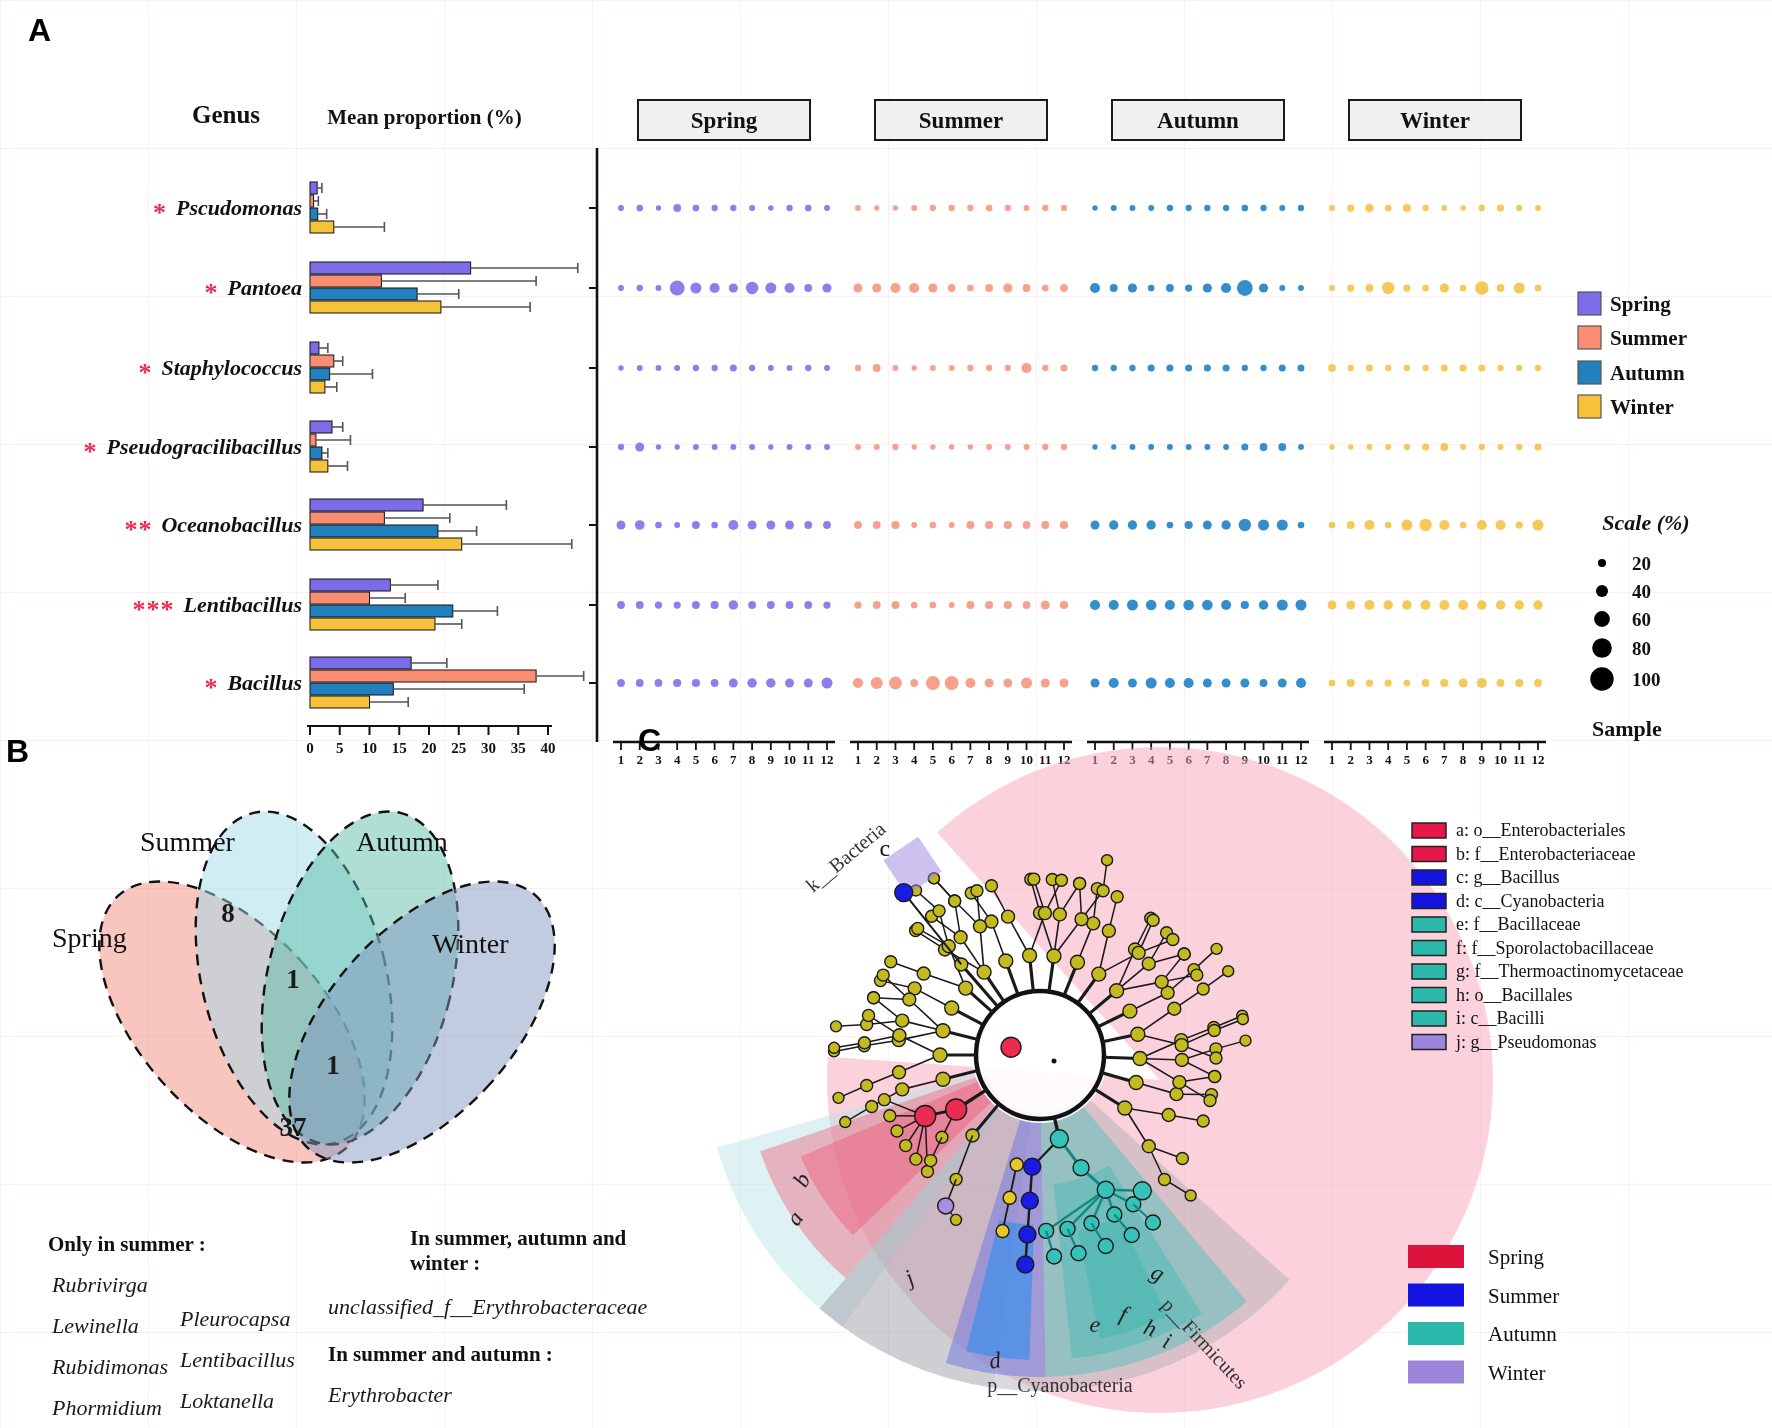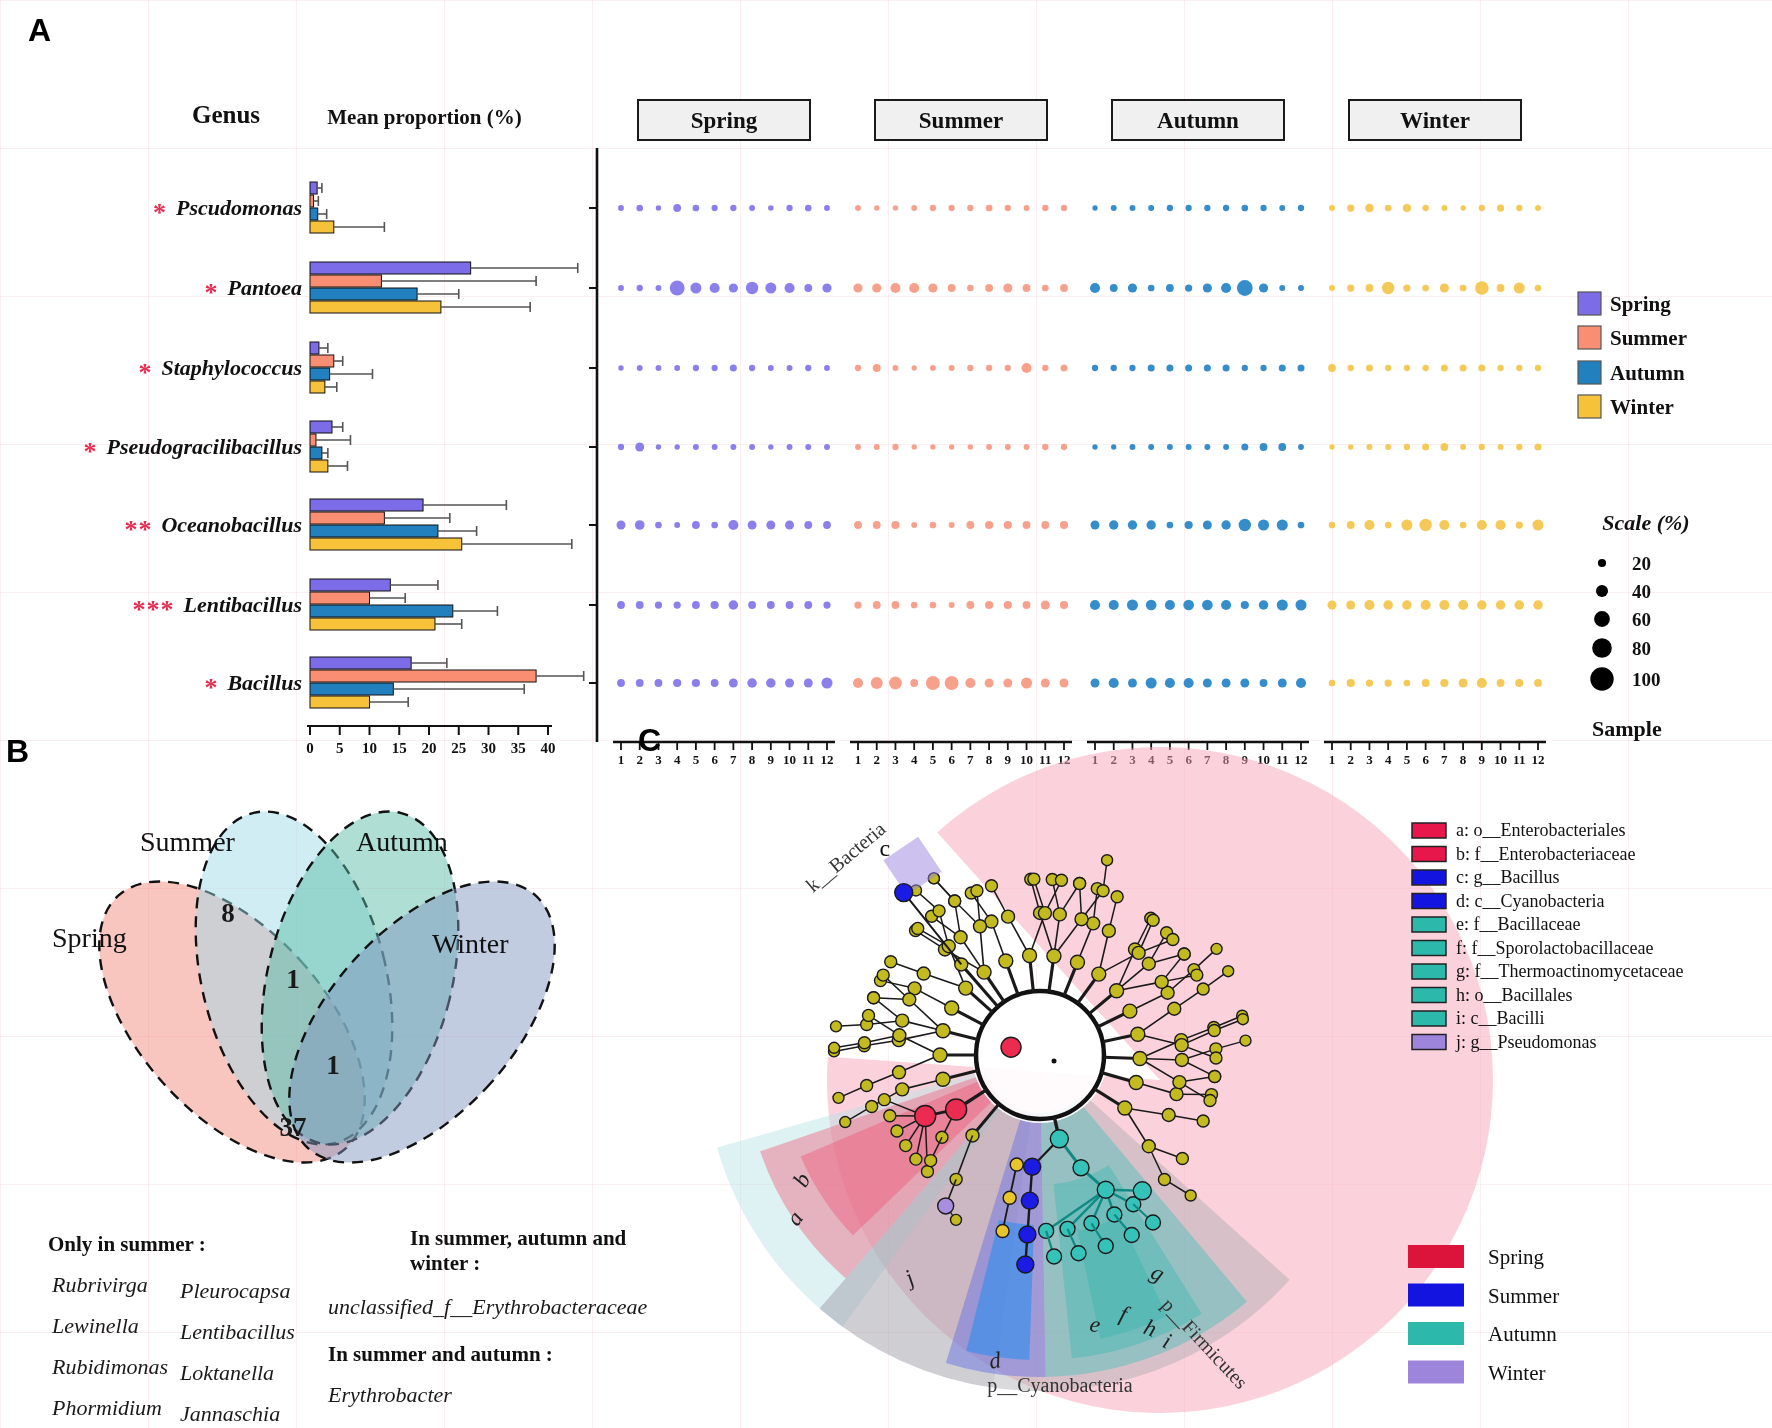--- a/index.html
+++ b/index.html
@@ -1019,21 +1019,21 @@
   <div class="ov venn-num" style="left:266px;top:1112px;width:54px;">37</div>
 
   <div class="ov note-title" style="left:48px;top:1232px;">Only in summer :</div>
   <div class="ov" id="note-col1" style="left:52px;top:1272px;">
       <div class="note-item" style="margin-bottom: 15px;">Rubrivirga</div>
       <div class="note-item" style="margin-bottom: 15px;">Lewinella</div>
       <div class="note-item" style="margin-bottom: 15px;">Rubidimonas</div>
       <div class="note-item" style="margin-bottom: 15px;">Phormidium</div>
     </div>
   <div class="ov" id="note-col2" style="left:180px;top:1278px;">
-      <div class="note-item" style="margin-bottom: 15px;">Pleurocapsa</div>
+      <div class="note-item" style="margin-bottom: 15px; margin-top: 28px;">Pleurocapsa</div>
       <div class="note-item" style="margin-bottom: 15px;">Lentibacillus</div>
       <div class="note-item" style="margin-bottom: 15px;">Loktanella</div>
       <div class="note-item" style="margin-bottom: 15px;">Jannaschia</div>
     </div>
   <div class="ov note-title" style="left:410px;top:1226px;width:220px;">In summer, autumn and winter :</div>
   <div class="ov note-item" style="left:328px;top:1294px;">unclassified_f__Erythrobacteraceae</div>
   <div class="ov note-title" style="left:328px;top:1342px;">In summer and autumn :</div>
   <div class="ov note-item" style="left:328px;top:1382px;">Erythrobacter</div>
 </div>
 

